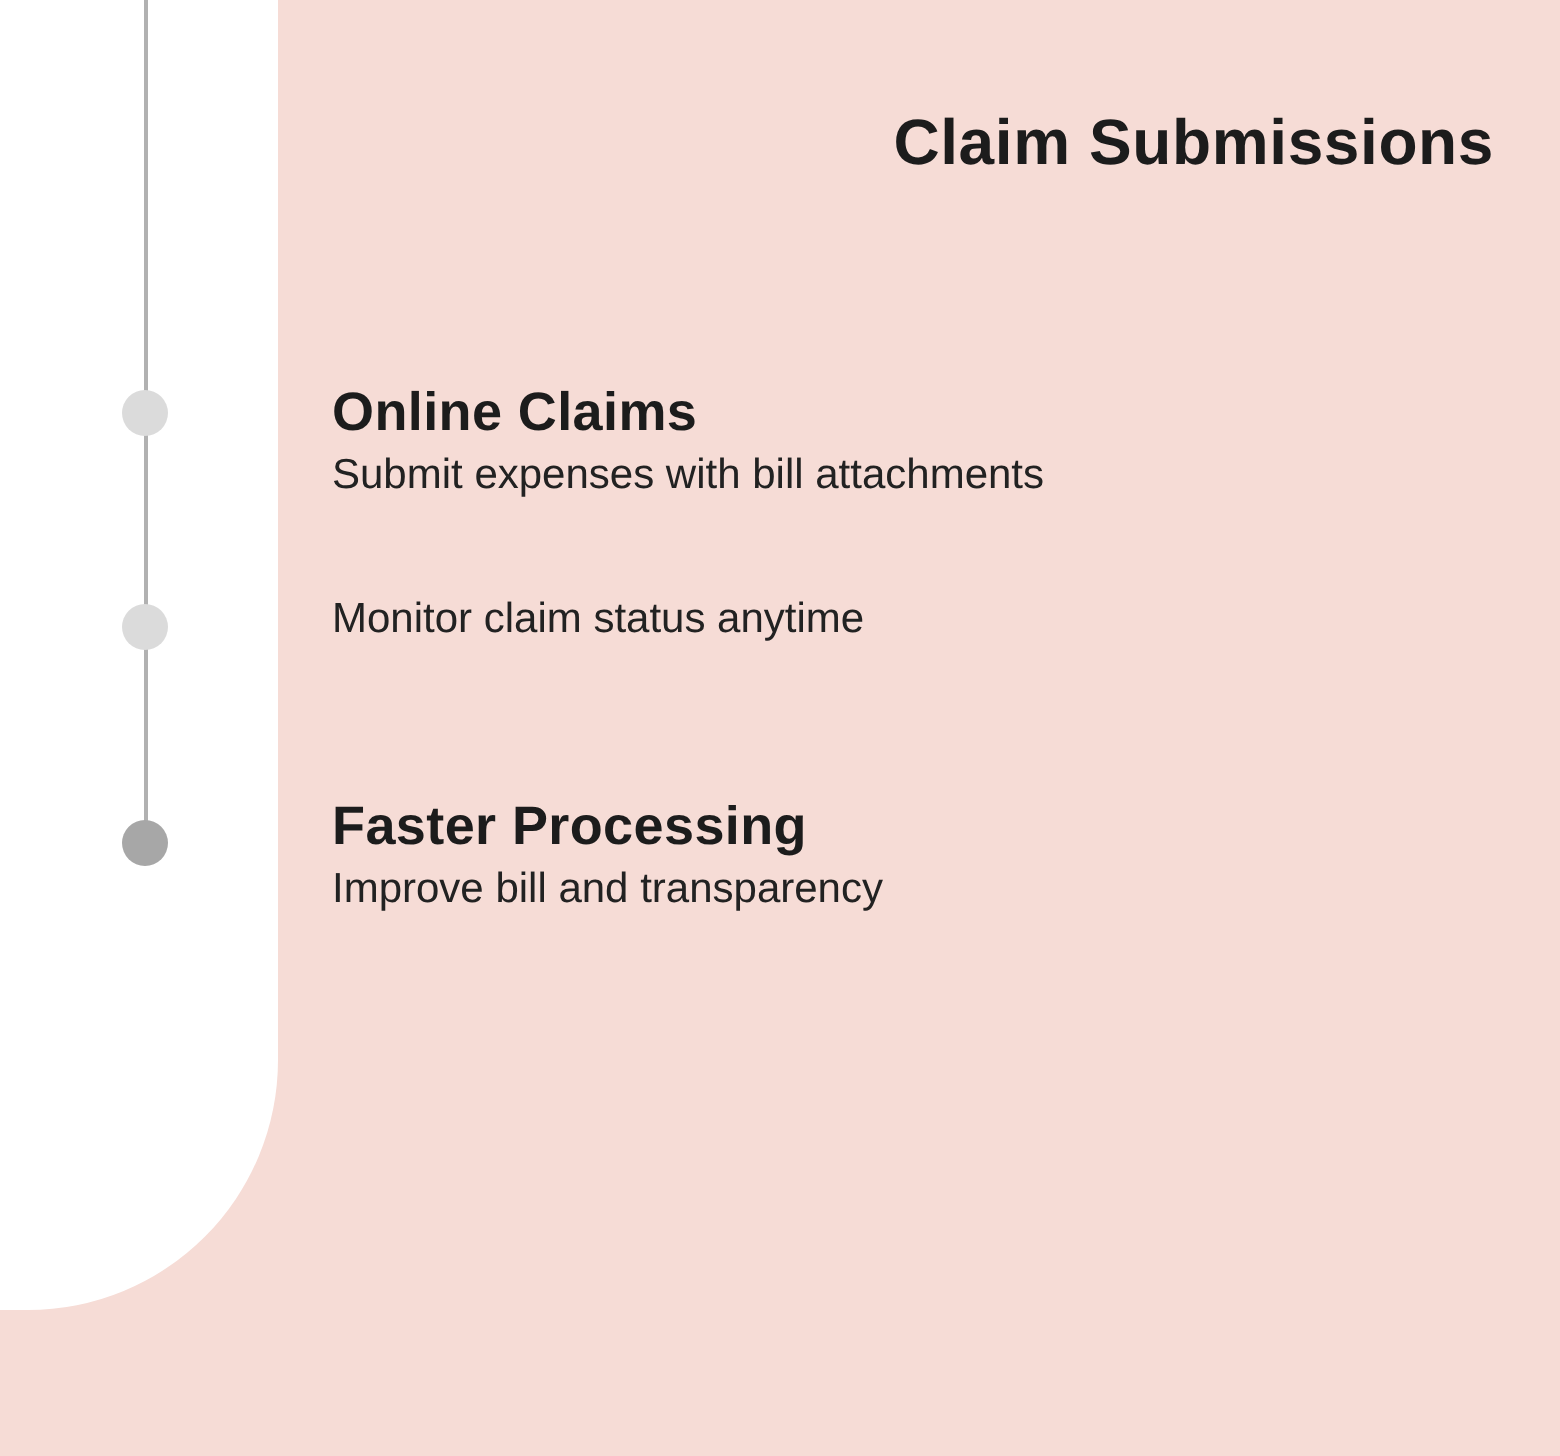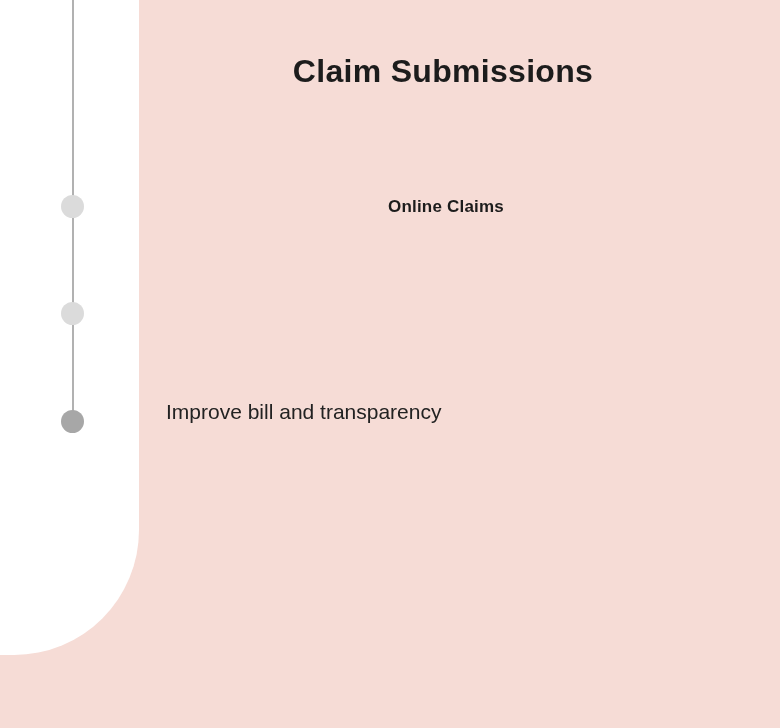--- a/index.html
+++ b/index.html
@@ -35,42 +35,41 @@
     background: var(--dot-default, #dbdbdb);
   }
   .dot-1 { top: 195px; }
   .dot-2 { top: 302px; }
   .dot-3 { top: 410px; background: var(--dot-active, #a7a7a7); }
   .title {
     position: absolute;
     left: 139px; top: 52px;
     width: 608px;
     margin: 0;
-    text-align: center;
+    text-align: right;
     font-size: 32px;
     line-height: 38px;
     font-weight: bold;
     letter-spacing: 0.3px;
     color: var(--heading-text, #1c1c1c);
   }
   .item {
     position: absolute;
     left: 166px;
     width: 560px;
   }
   .item-1 { top: 190px; }
   .item-2 { top: 295px; }
   .item-3 { top: 397px; }
   .item-heading {
-    font-size: 17px;
+    font-size: 27px;
     line-height: 33px;
     font-weight: bold;
     letter-spacing: 0.2px;
     color: var(--heading-text, #1c1c1c);
-    text-align: center;
   }
   .item-desc {
     font-size: 21px;
     line-height: 30px;
     font-weight: normal;
     color: var(--body-text, #222222);
   }
 </style>
 </head>
 <body>
@@ -80,21 +79,24 @@
 
   <div class="timeline-rail"></div>
   <div class="dot dot-1"></div>
   <div class="dot dot-2"></div>
   <div class="dot dot-3"></div>
 
   <h1 class="title">Claim Submissions</h1>
 
   <div class="item item-1">
     <div class="item-heading">Online Claims</div>
+    <div class="item-desc">Submit expenses with bill attachments</div>
   </div>
 
   <div class="item item-2">
+    <div class="item-desc">Monitor claim status anytime</div>
   </div>
 
   <div class="item item-3">
+    <div class="item-heading">Faster Processing</div>
     <div class="item-desc">Improve bill and transparency</div>
   </div>
 </div>
 
 </body></html>

